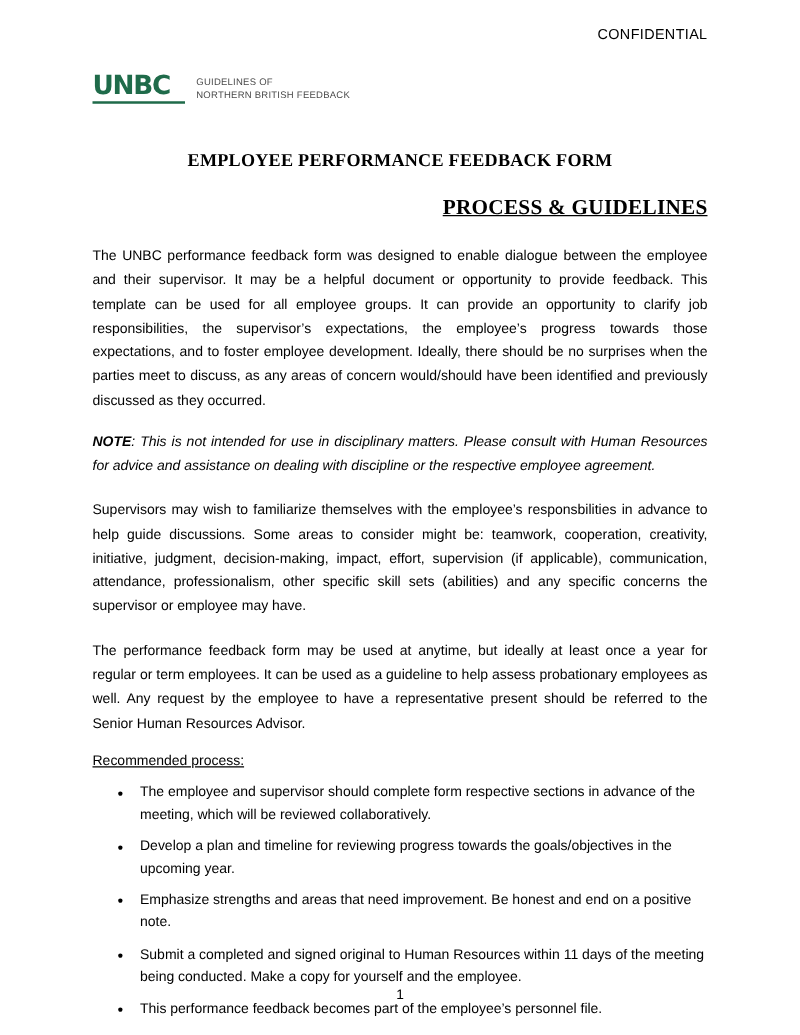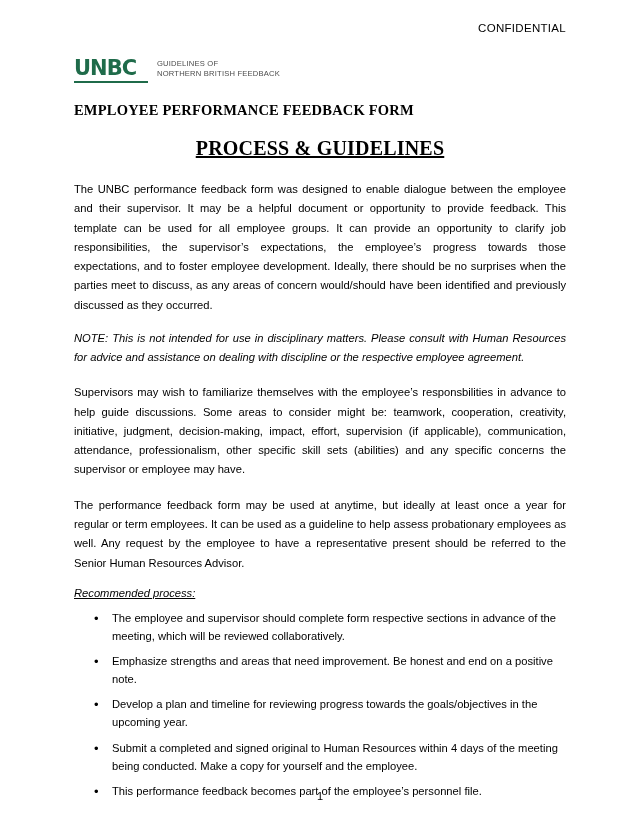--- a/index.html
+++ b/index.html
@@ -25,22 +25,22 @@
   .confidential {
     text-align: right;
     font-size: 11.5px;
     letter-spacing: 0.3px;
     color: #000;
     margin-bottom: 24px;
     padding-right: 0px;
   }
   .logo-row {
     display: flex;
-    align-items: flex-start;
-    margin-bottom: 19px;
+    align-items: center;
+    margin-bottom: 38px;
     margin-left: 0px;
   }
   .logo-mark {
     font-family: "DejaVu Sans", sans-serif;
     font-weight: bold;
     font-size: 21px;
     color: #1f6b4a;
     letter-spacing: -1px;
     line-height: 1;
     position: relative;
@@ -56,58 +56,57 @@
   .logo-text {
     font-family: "Liberation Sans", sans-serif;
     font-size: 7.6px;
     line-height: 1.32;
     color: #4b4b4b;
     letter-spacing: 0.2px;
     padding-left: 2px;
     padding-top: 1px;
   }
   h1.title {
-    text-align: left;
+    text-align: center;
     font-family: "Liberation Serif", serif;
     font-size: 14.5px;
     font-weight: bold;
     margin: 16px 0 18px 0;
     letter-spacing: 0.2px;
   }
   h2.subtitle {
-    text-align: center;
+    text-align: right;
     font-family: "Liberation Serif", serif;
-    font-size: 20px;
+    font-size: 17px;
     font-weight: bold;
     margin: 16px 0 20px 0;
     text-decoration: underline;
     letter-spacing: 0.2px;
   }
   p.body {
     font-size: 11.2px;
     line-height: 1.72;
     text-align: justify;
     margin: 16px 0 14px 0;
   }
   p.note {
     font-size: 11.2px;
     line-height: 1.72;
     text-align: justify;
     margin: 0 0 14px 0;
     font-style: italic;
   }
   p.note .lead {
-    font-weight: normal;
+    font-weight: bold;
     font-style: italic;
   }
   .rec-heading {
     font-size: 11.2px;
     text-decoration: underline;
     margin: 0 0 10px 0;
-    font-style: italic;
   }
   ul.bullets {
     list-style: none;
     margin: 0 0 0 0;
     padding: 0;
   }
   ul.bullets > li {
     position: relative;
     font-size: 11.2px;
     line-height: 1.62;
@@ -171,20 +170,20 @@
   <p class="note"><span class="lead">NOTE</span><span>: This is not intended for use in disciplinary matters. Please consult with Human Resources for advice and assistance on dealing with discipline or the respective employee agreement.</span></p>
 
   <p class="body">Supervisors may wish to familiarize themselves with the employee’s responsbilities in advance to help guide discussions. Some areas to consider might be: teamwork, cooperation, creativity, initiative, judgment, decision-making, impact, effort, supervision (if applicable), communication, attendance, professionalism, other specific skill sets (abilities) and any specific concerns the supervisor or employee may have.</p>
 
   <p class="body">The performance feedback form may be used at anytime, but ideally at least once a year for regular or term employees. It can be used as a guideline to help assess probationary employees as well. Any request by the employee to have a representative present should be referred to the Senior Human Resources Advisor.</p>
 
   <div class="rec-heading">Recommended process:</div>
 
   <ul class="bullets">
     <li>The employee and supervisor should complete form respective sections in advance of the meeting, which will be reviewed collaboratively.</li>
+    <li>Develop a plan and timeline for reviewing progress towards the goals/objectives in the upcoming year.</li>
     <li>Emphasize strengths and areas that need improvement. Be honest and end on a positive note.</li>
-    <li>Develop a plan and timeline for reviewing progress towards the goals/objectives in the upcoming year.</li>
-    <li>Submit a completed and signed original to Human Resources within 4 days of the meeting being conducted. Make a copy for yourself and the employee.</li>
+    <li>Submit a completed and signed original to Human Resources within 11 days of the meeting being conducted. Make a copy for yourself and the employee.</li>
     <li class="sub">This performance feedback becomes part of the employee’s personnel file.</li>
   </ul>
 
   <div class="page-number">1</div>
 </div>
 
 </body></html>

